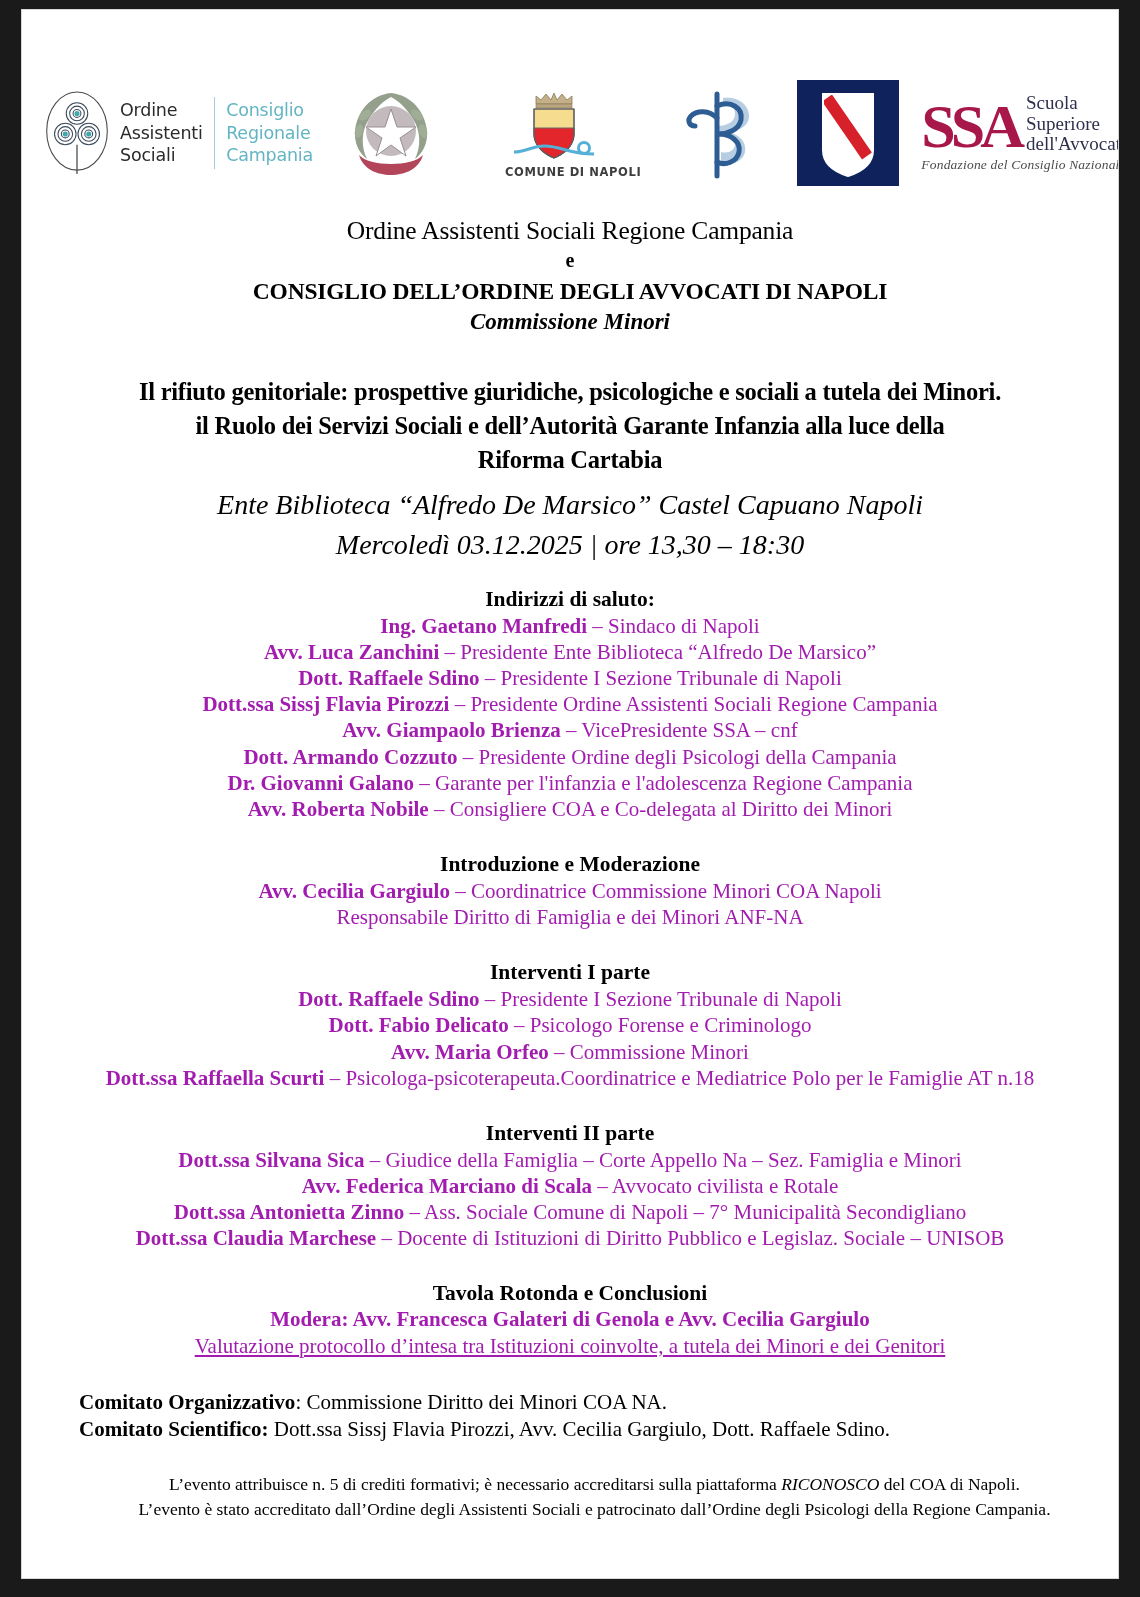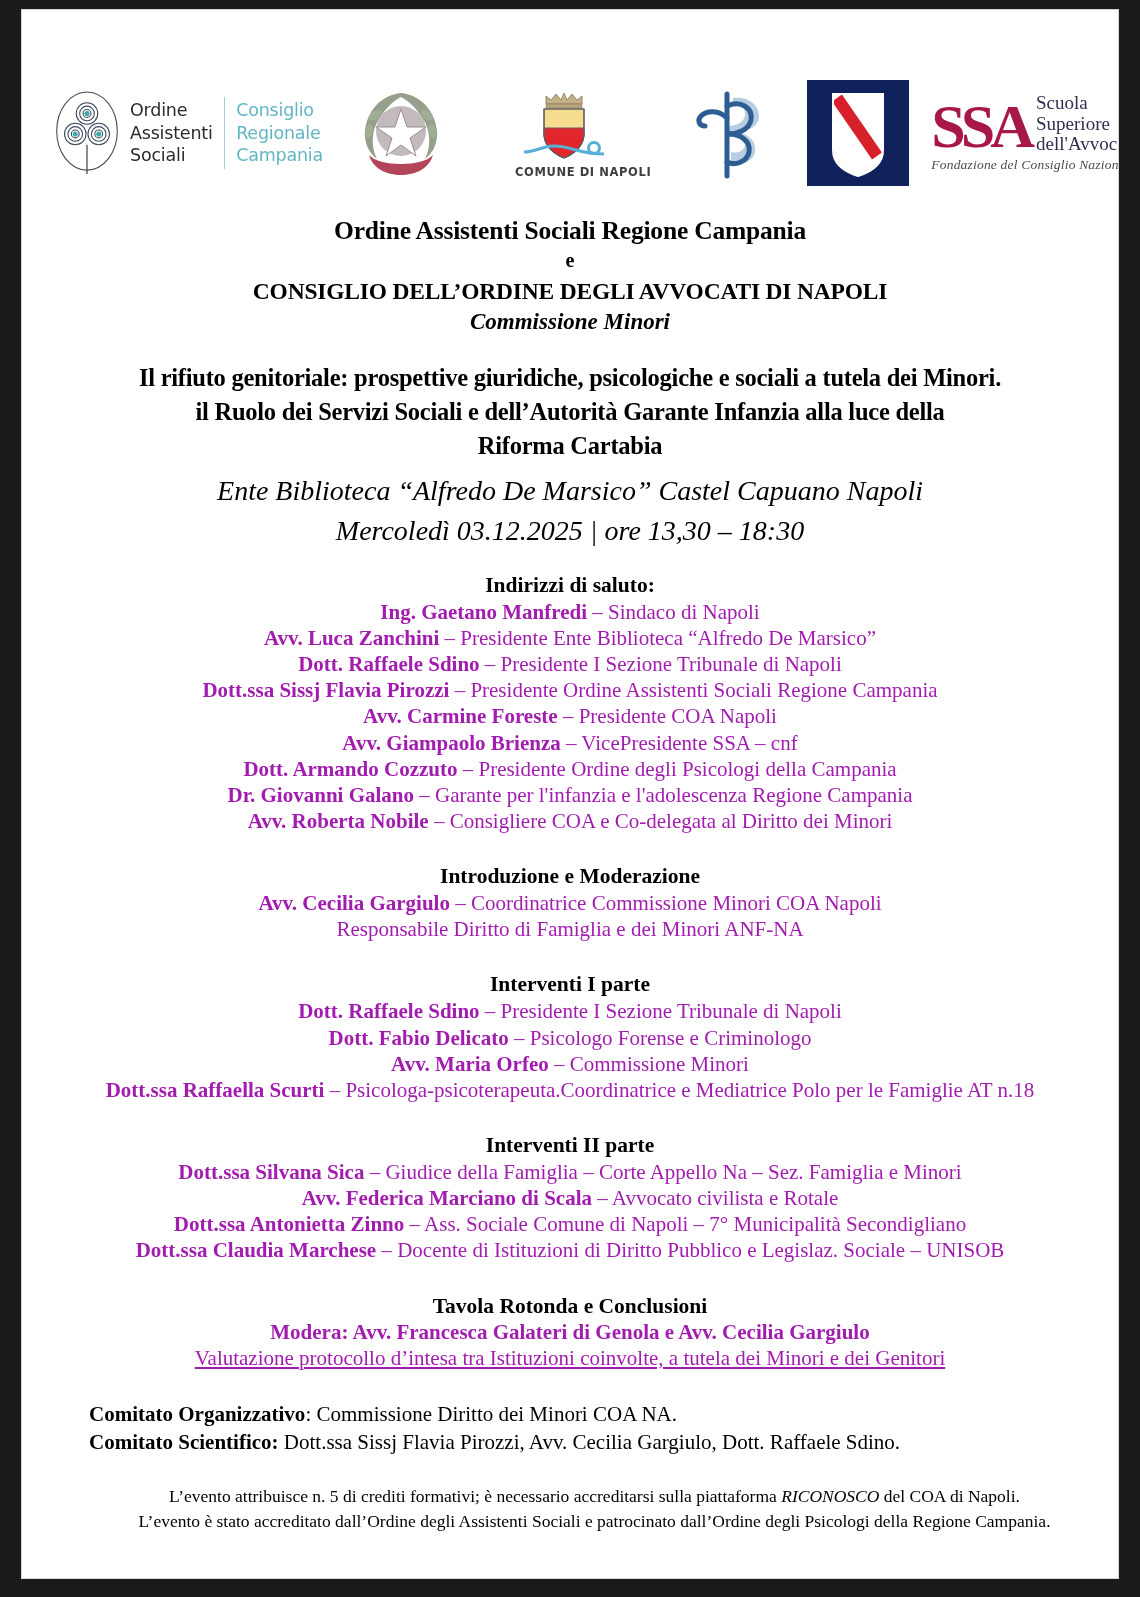--- a/index.html
+++ b/index.html
@@ -17,21 +17,21 @@
     position: absolute;
     left: 22px;
     top: 10px;
     width: 1096px;
     height: 1568px;
     background: #ffffff;
     box-shadow: 0 0 0 1px #d8d8d8;
     overflow: hidden;
   }
   .inner {
-    padding: 0 18px;
+    padding: 0 8px;
   }
 
   
   .logo-bar {
     display: flex;
     align-items: center;
     justify-content: flex-start;
     gap: 0px;
     height: 130px;
     padding: 58px 0 0 14px;
@@ -114,21 +114,21 @@
     font-size: 13.5px;
     color: #4a4a4a;
     margin-top: 2px;
     letter-spacing: 0.2px;
   }
 
   
   .c { text-align: center; }
   .org-title {
     font-size: 25.5px;
-    font-weight: bold;
+    font-weight: normal;
     color: #000;
     margin-top: 18px;
     letter-spacing: -0.2px;
   }
   .org-e {
     font-size: 20px;
     font-weight: bold;
     margin-top: 3px;
   }
   .org-sub {
@@ -141,21 +141,21 @@
     font-size: 23px;
     font-weight: bold;
     font-style: italic;
     margin-top: 4px;
   }
 
   .event-title {
     font-size: 24.5px;
     font-weight: bold;
     line-height: 1.38;
-    margin-top: 26px;
+    margin-top: 40px;
     letter-spacing: -0.25px;
   }
   .venue {
     font-size: 28px;
     font-style: italic;
     margin-top: 9px;
     line-height: 1.42;
   }
 
   .section-head {
@@ -329,21 +329,20 @@
     <div>Ente Biblioteca “Alfredo De Marsico” Castel Capuano Napoli</div>
     <div>Mercoledì 03.12.2025 | ore 13,30 – 18:30</div>
   </div>
 
   <div class="c section-head" style="margin-top:22px;">Indirizzi di saluto:</div>
   <div class="c person-list">
     <div class="person"><b>Ing.  Gaetano Manfredi</b><span> – Sindaco di Napoli</span></div>
     <div class="person"><b>Avv. Luca Zanchini</b><span> – Presidente Ente Biblioteca “Alfredo De Marsico”</span></div>
     <div class="person"><b>Dott. Raffaele Sdino</b><span> – Presidente I Sezione Tribunale di Napoli</span></div>
     <div class="person"><b>Dott.ssa Sissj Flavia Pirozzi</b><span> – Presidente Ordine Assistenti Sociali Regione Campania</span></div>
-    <div class="person"><b>Avv.  Carmine Foreste</b><span> – Presidente COA Napoli</span></div>
     <div class="person"><b>Avv. Giampaolo Brienza</b><span> – VicePresidente SSA – cnf</span></div>
     <div class="person"><b>Dott. Armando Cozzuto</b><span> – Presidente Ordine degli Psicologi della Campania</span></div>
     <div class="person"><b>Dr. Giovanni Galano</b><span> – Garante per l'infanzia e l'adolescenza Regione Campania</span></div>
     <div class="person"><b>Avv. Roberta Nobile</b><span> – Consigliere COA e Co-delegata al Diritto dei Minori</span></div>
   </div>
 
   <div class="gap-lg"></div>
   <div class="c section-head tight">Introduzione e Moderazione</div>
   <div class="c person-list">
     <div class="person"><b>Avv. Cecilia Gargiulo</b><span> – Coordinatrice Commissione Minori COA Napoli</span></div>

